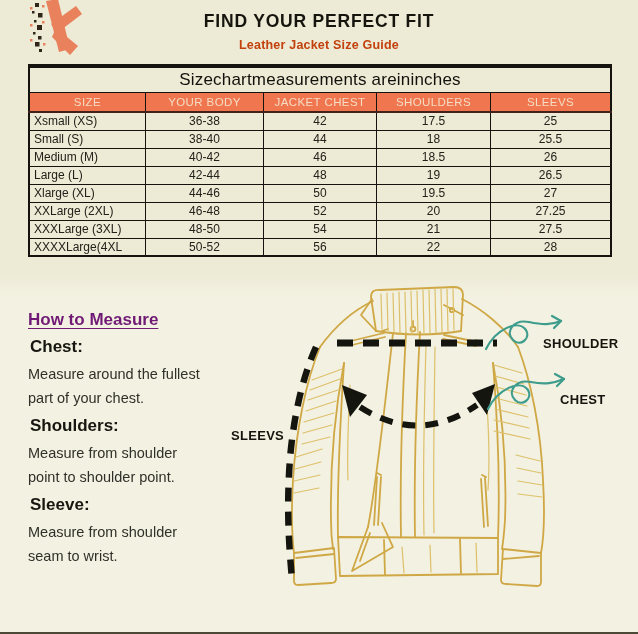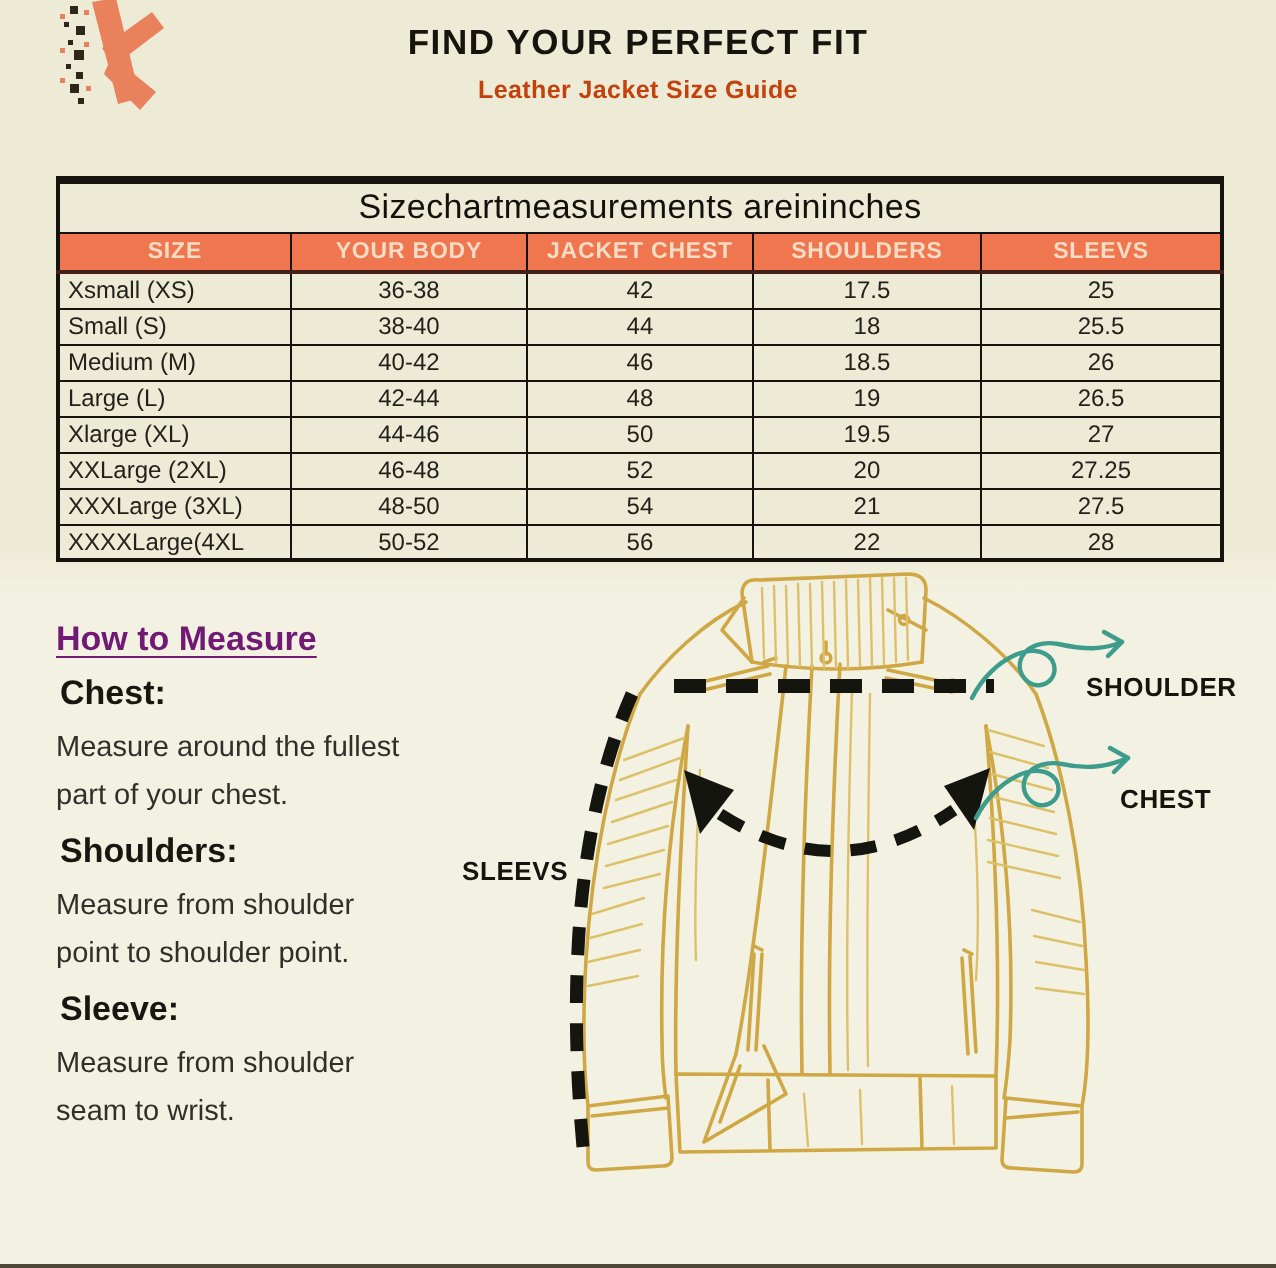--- a/index.html
+++ b/index.html
@@ -21,27 +21,27 @@
   }
   .page-subtitle {
     left:0; top:38px; width:638px; text-align:center;
     font-size:12.5px; font-weight:bold; letter-spacing:.2px; color:#c2410c;
   }
 
   
   .size-table-wrap { left:28px; top:64px; width:584px; }
   table { border-collapse:collapse; width:100%; table-layout:fixed; }
   table, th, td { border:1.5px solid #14130d; }
-  table { border-width:2px; border-top-width:4px;margin-top:24px; }
+  table { border-width:2px; border-top-width:4px; }
   th.caption {
     font-size:17px; font-weight:normal; height:26px; text-align:center;
     letter-spacing:.2px; color:#12110b; background:transparent;
   }
   tr.colheads th {
-    background:#f0764f; color:#f4ddc4; font-size:11.5px; font-weight:bold;
+    background:#f0764f; color:#f4ddc4; font-size:11.5px; font-weight:normal;
     height:20px; letter-spacing:.4px; border-bottom:2px solid #43201a;
   }
   tbody td {
     height:18px; font-size:12px; text-align:center; color:#23221a;
     line-height:14px; padding:1px 2px; background:transparent;
   }
   tbody td.col-size { text-align:left; padding-left:4px; }
 
   
   .measure-guide { left:28px; top:310px; width:210px; }

